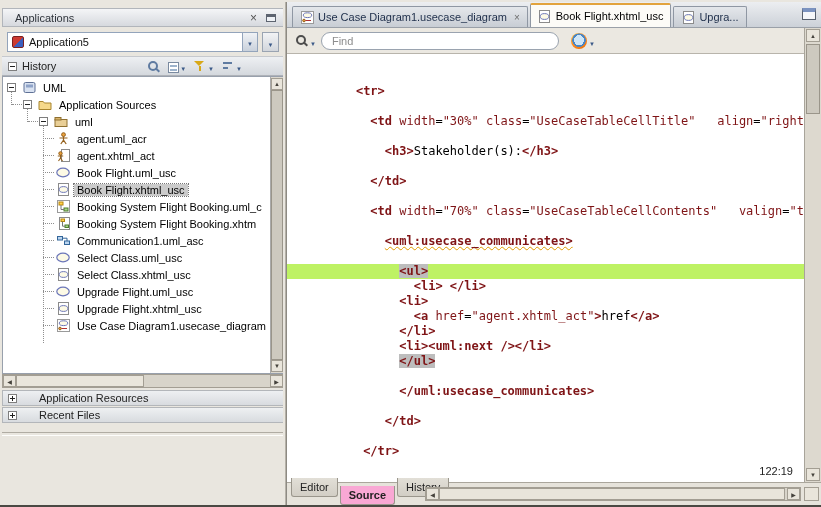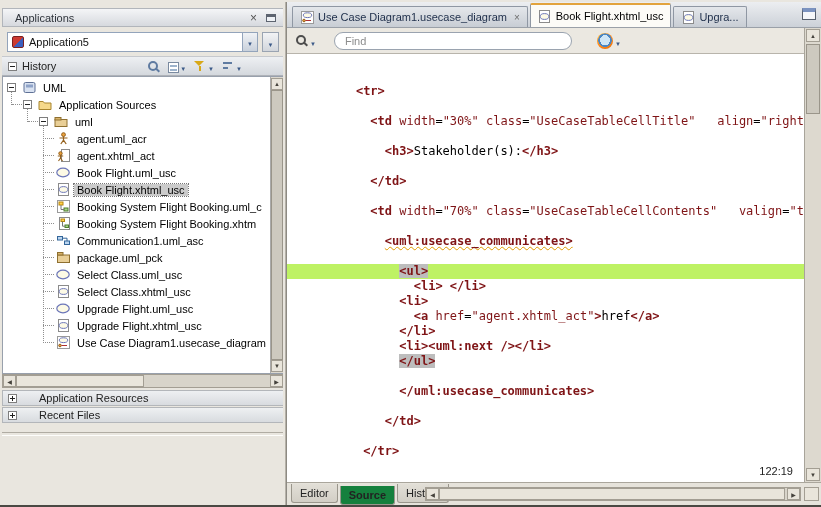--- a/index.html
+++ b/index.html
@@ -84,21 +84,21 @@
   .tabs{position:absolute;left:5px;bottom:0;display:flex;align-items:flex-end}
   .tab{height:21px;display:flex;align-items:center;gap:4px;padding:0 7px;font-size:11px;color:#1e2e4a;
     background:linear-gradient(#e4e7eb,#c8cdd4);border:1px solid #8f97a3;border-bottom:none;
     border-radius:2px 2px 0 0;margin-right:2px;white-space:nowrap}
   .tab.active{height:24px;background:#fcfbf7;border-top:2px solid #e2a33c;color:#000}
   .tclose{font-size:10px;color:#6e6e6e;margin-left:3px}
   .tab-ico{width:14px;height:13px;display:inline-flex;align-items:center;justify-content:center}
   .corner-win{position:absolute;right:5px;top:6px;width:14px;height:12px;border:1px solid #56606e;background:#f5f7fa;border-top:4px solid #7b93c0}
 
   .findbar{position:absolute;top:26px;left:0;right:17px;height:26px;background:#ebe8e1;border-bottom:1px solid #b8b4ab;
-    display:flex;align-items:center;padding-left:8px;gap:16px}
+    display:flex;align-items:center;padding-left:8px;gap:3px}
   .find-btn,.ff-btn{display:inline-flex;align-items:center;gap:2px}
   .find-input{width:238px;height:18px;border:1px solid #9aa3af;border-radius:9px;padding:0 10px;
     font-size:11px;font-family:"Liberation Sans",sans-serif;color:#222;background:#fff;outline:none;margin-left:2px}
   .find-input::placeholder{color:#8d8d8d}
   .ff-btn{margin-left:9px}
   .ff-ico{width:16px;height:16px;border-radius:50%;
     background:radial-gradient(circle at 50% 45%, #cfe6f7 0 5px, #4a86c4 5px 6.5px, rgba(0,0,0,0) 7px),
                radial-gradient(circle at 35% 28%, #ffd04a, #ff8a1e 55%, #d95f00)}
 
   .code-area{position:absolute;top:52px;left:0;right:17px;bottom:23px;background:#fff;overflow:hidden;
@@ -122,21 +122,21 @@
   .vs-btn.down::before{content:"\25BC";font-size:6px;color:#45423c}
   .editor-vscroll .vs-thumb{position:absolute;left:1px;top:16px;width:14px;height:70px;background:#cdc9bf;border:1px solid #9a958a}
   .tree-vscroll{position:absolute;right:0;top:0;width:13px;bottom:0;background:#ddd9cf;border-left:1px solid #aaa}
   .tree-vscroll .vs-btn{left:0;width:12px;height:12px}
   .tree-vscroll .vs-thumb{position:absolute;left:0;top:13px;bottom:13px;width:12px;background:#cdc9bf;border:1px solid #9a958a}
 
   .bottombar{position:absolute;left:0;right:0;bottom:0;height:23px;background:#e6e3db;border-top:1px solid #aaa69c}
   .btabs{position:absolute;left:4px;bottom:0;display:flex;gap:2px;align-items:flex-start}
   .btab{height:19px;padding:0 8px;font-size:11px;display:flex;align-items:center;color:#222;
     background:linear-gradient(#e2dfd7,#d2cec5);border:1px solid #9a968c;border-top:none;border-radius:0 0 3px 3px}
-  .btab.active{background:#15803d;margin-top:2px;font-weight:bold}
+  .btab.active{background:#f9a8d4;margin-top:8px;font-weight:bold}
   .bottom-hscroll{position:absolute;left:138px;right:20px;top:4px;height:14px;background:#d8d4ca;border:1px solid #a39e93}
   .bh-thumb{position:absolute;left:13px;right:15px;top:0;bottom:0;background:#e9e5db;border:1px solid #a39e93}
   .corner-box{position:absolute;right:2px;top:4px;width:15px;height:14px;background:#e9e5db;border:1px solid #a39e93}
 </style>
 </head>
 <body>
 
 <div class="screen">
 
   <div class="left-panel">
@@ -285,29 +285,20 @@
                 <svg width="13" height="11" viewBox="0 0 13 11">
                   <rect x="0.5" y="1.5" width="5" height="3.5" fill="#bcd6f0" stroke="#33669a"></rect>
                   <rect x="7.5" y="6" width="5" height="3.5" fill="#bcd6f0" stroke="#33669a"></rect>
                   <path d="M5.5 3.2 H10 V6" stroke="#33669a" fill="none"></path>
                 </svg>
               </span>
               <span class="tree-label">Communication1.uml_asc</span>
             </div>
             <div class="tree-row lvl3">
               <span class="tree-ico">
-                <svg width="13" height="11" viewBox="0 0 13 11">
-                  <rect x="0.5" y="3" width="12" height="7.5" fill="#e9cf97" stroke="#8f7030"></rect>
-                  <rect x="0.5" y="0.5" width="5.5" height="2.5" fill="#d9b36a" stroke="#8f7030"></rect>
-                </svg>
-              </span>
-              <span class="tree-label">package.uml_pck</span>
-            </div>
-            <div class="tree-row lvl3">
-              <span class="tree-ico">
                 <svg width="14" height="11" viewBox="0 0 14 11">
                   <ellipse cx="7" cy="5.5" rx="6.2" ry="4.3" fill="#fdfae5" stroke="#6b76b8" stroke-width="1.2"></ellipse>
                 </svg>
               </span>
               <span class="tree-label">Select Class.uml_usc</span>
             </div>
             <div class="tree-row lvl3">
               <span class="tree-ico">
                 <svg width="13" height="13" viewBox="0 0 13 13">
                   <rect x="1.5" y="0.5" width="10" height="12" fill="#fff" stroke="#8b8b8b"></rect>

